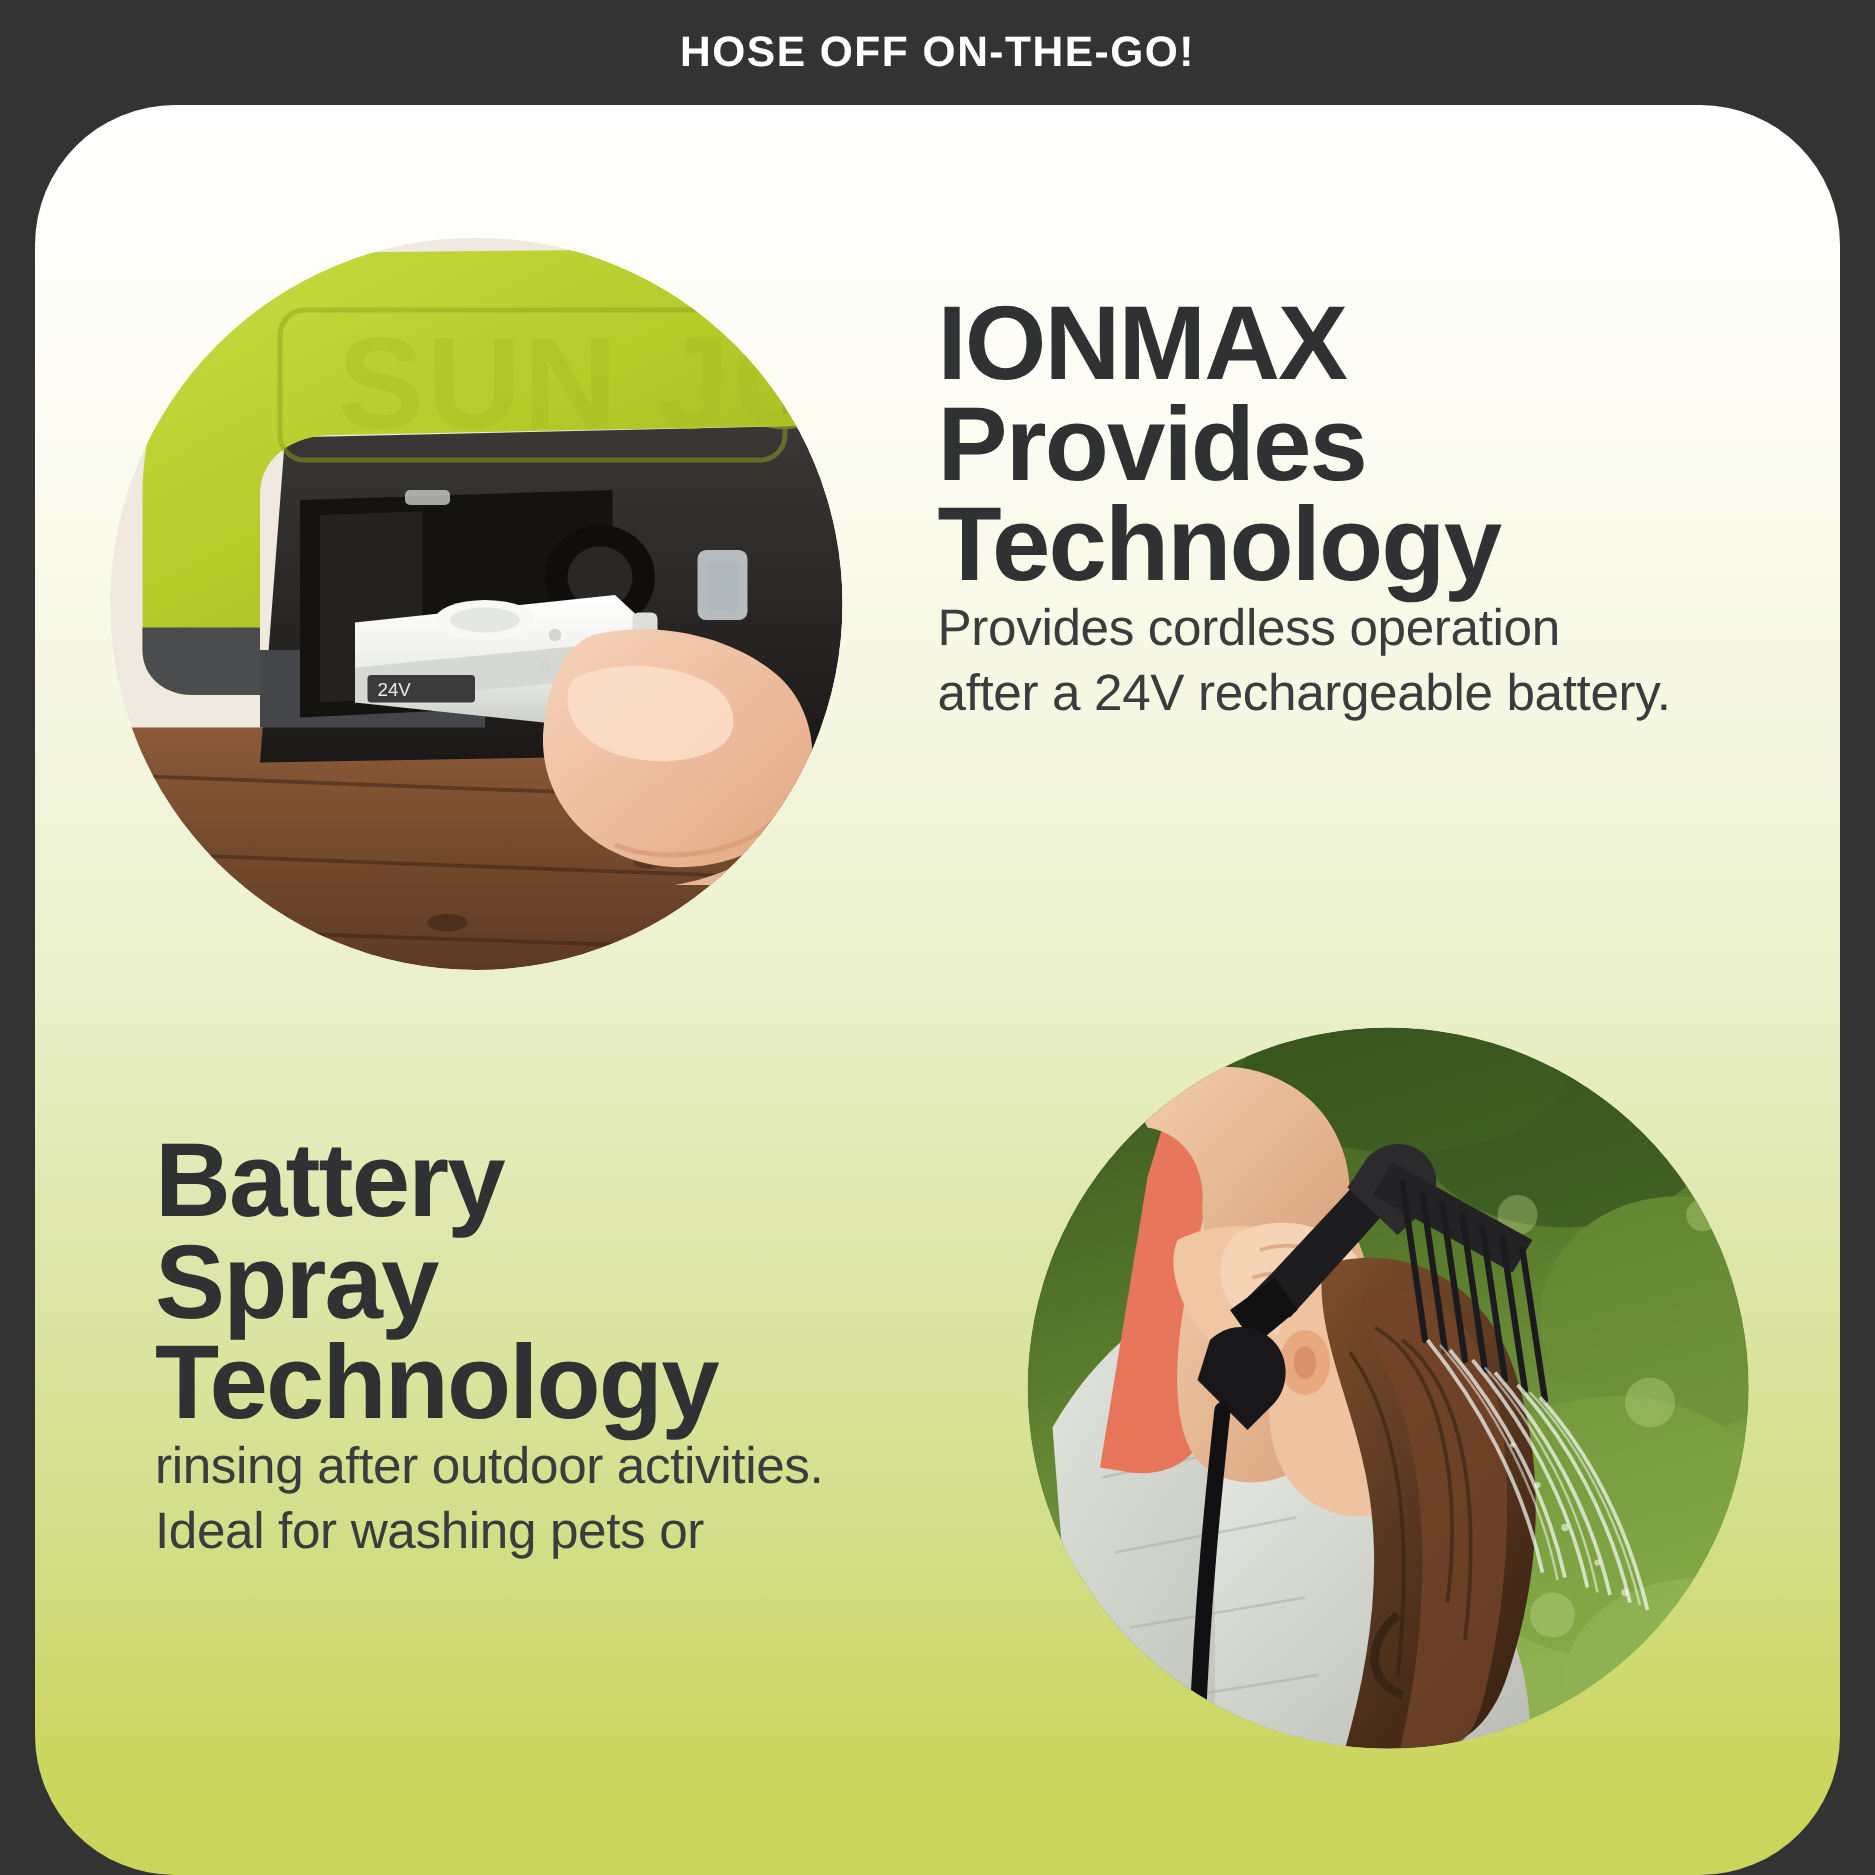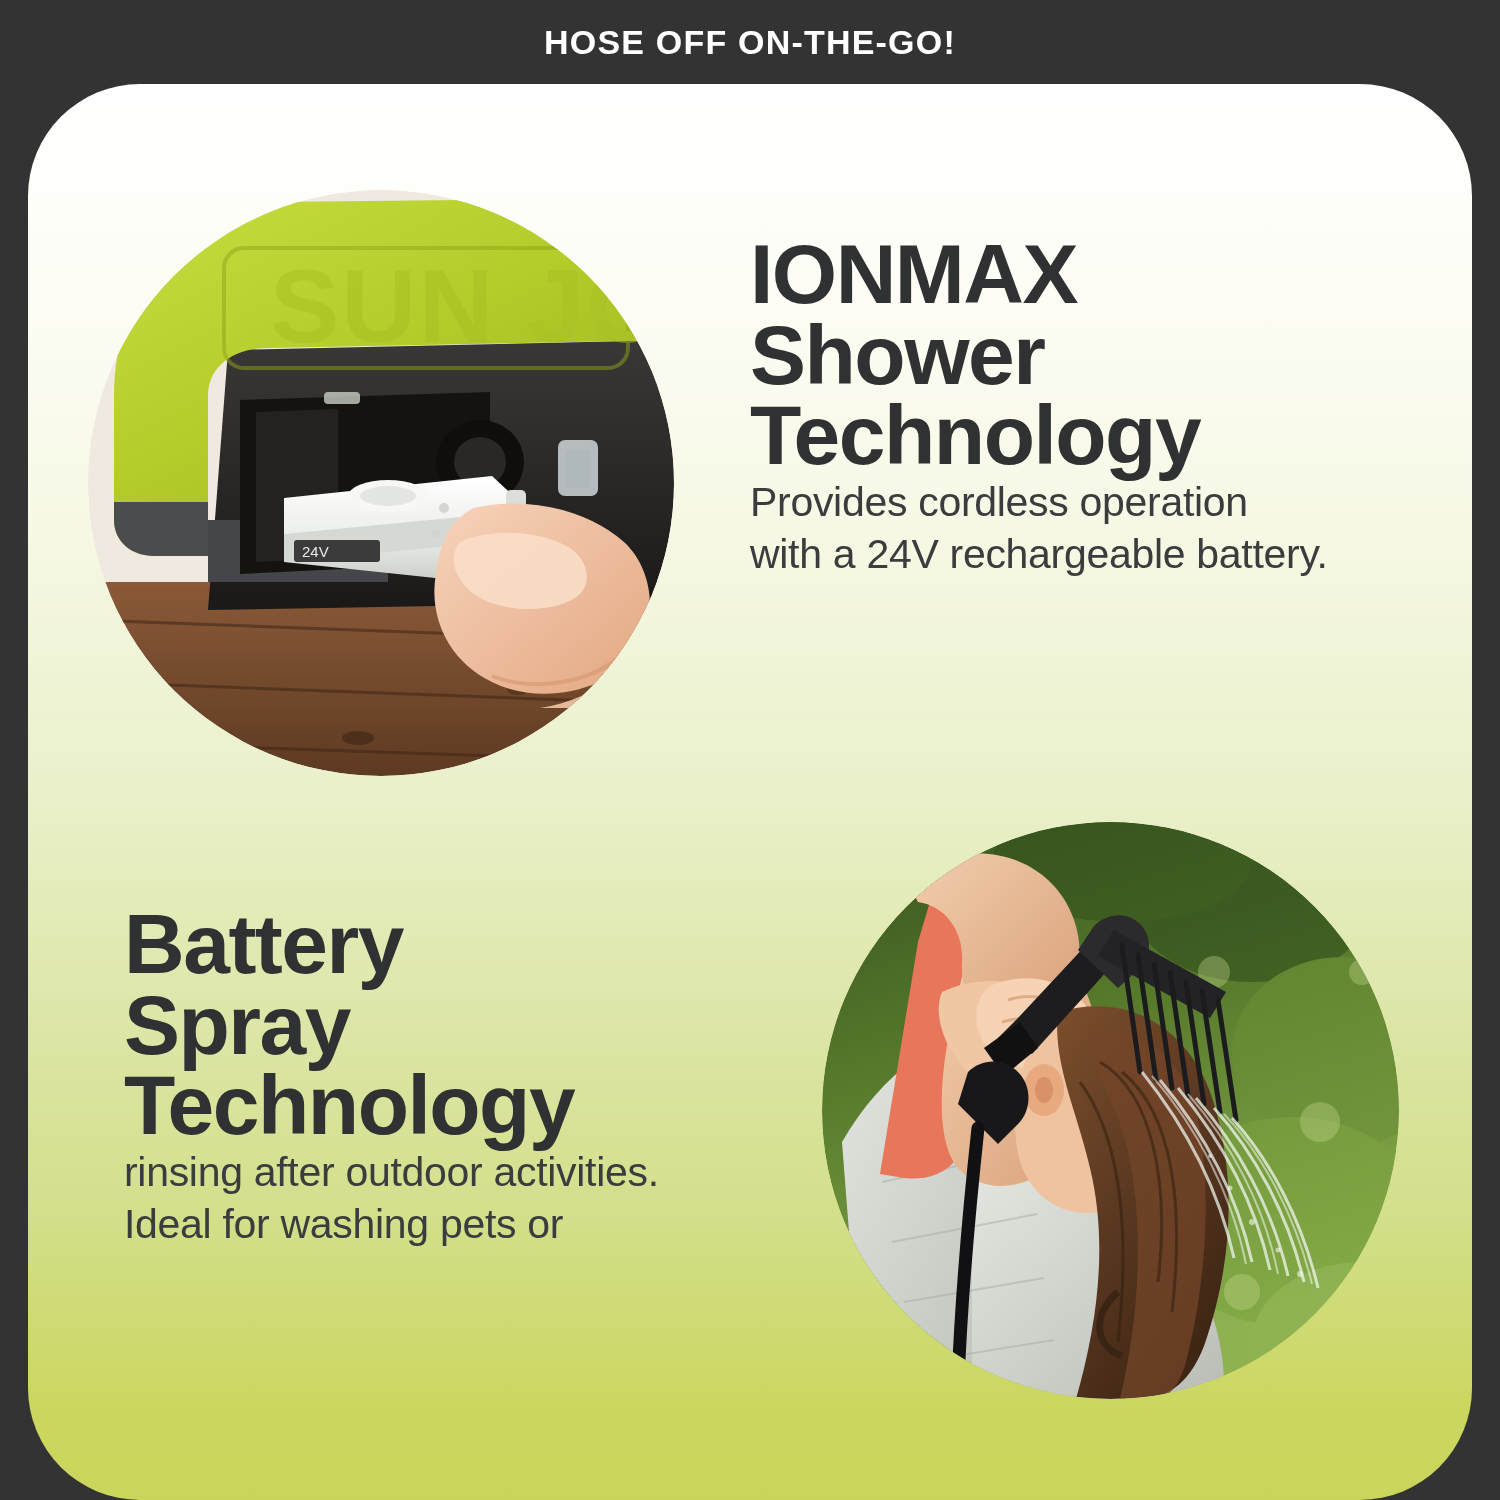--- a/index.html
+++ b/index.html
@@ -195,26 +195,26 @@
             <path d="M404 486 C 444 502 504 494 534 464" fill="none" stroke="#d79b74" stroke-width="4" opacity="0.7"></path>
             <path d="M586 420 C 560 470 512 508 452 518 L586 518 Z" fill="#f0c3a4" opacity="0.9"></path>
           </g>
         </g>
       </svg>
     </div>
 
     <div class="block" id="block-ionmax">
       <div class="headline">
         <span class="ln">IONMAX</span>
-        <span class="ln">Shower</span>
+        <span class="ln">Provides</span>
         <span class="ln">Technology</span>
       </div>
       <div class="subline">
         <span class="ln">Provides cordless operation</span>
-        <span class="ln">with a 24V rechargeable battery.</span>
+        <span class="ln">after a 24V rechargeable battery.</span>
       </div>
     </div>
 
     <div class="block" id="block-shower">
       <div class="headline">
         <span class="ln">Battery</span>
         <span class="ln">Spray</span>
         <span class="ln">Technology</span>
       </div>
       <div class="subline">

